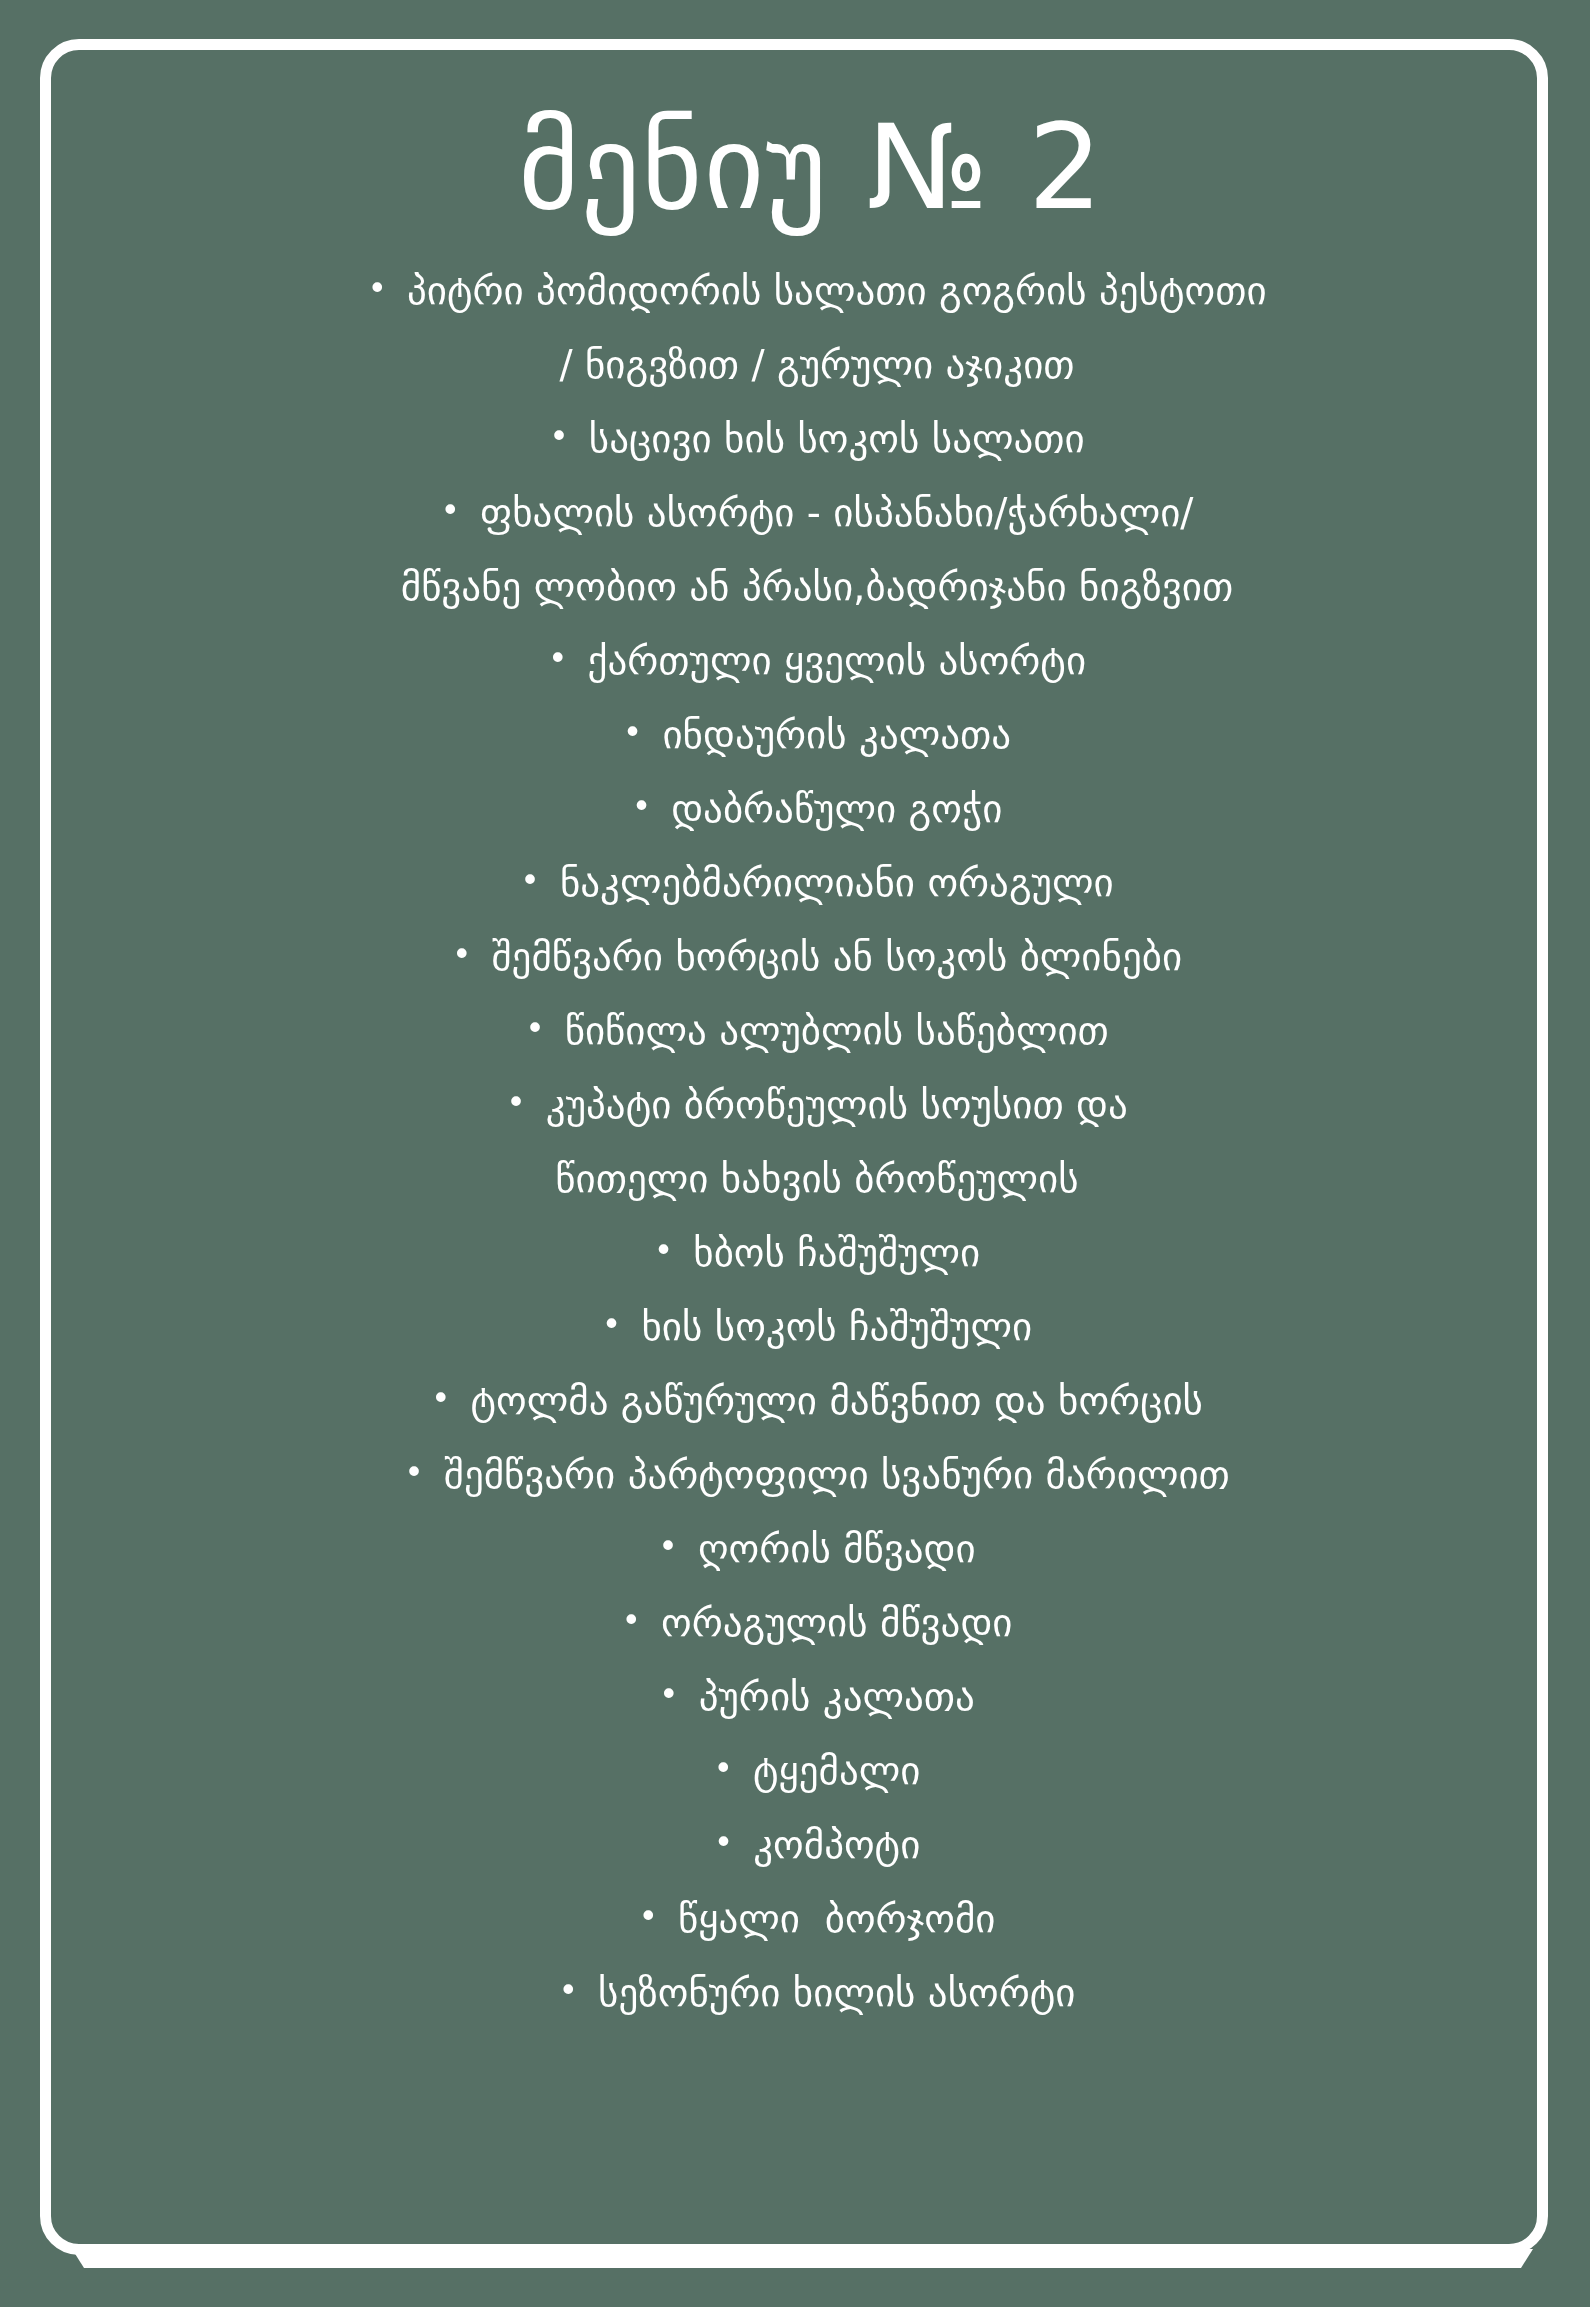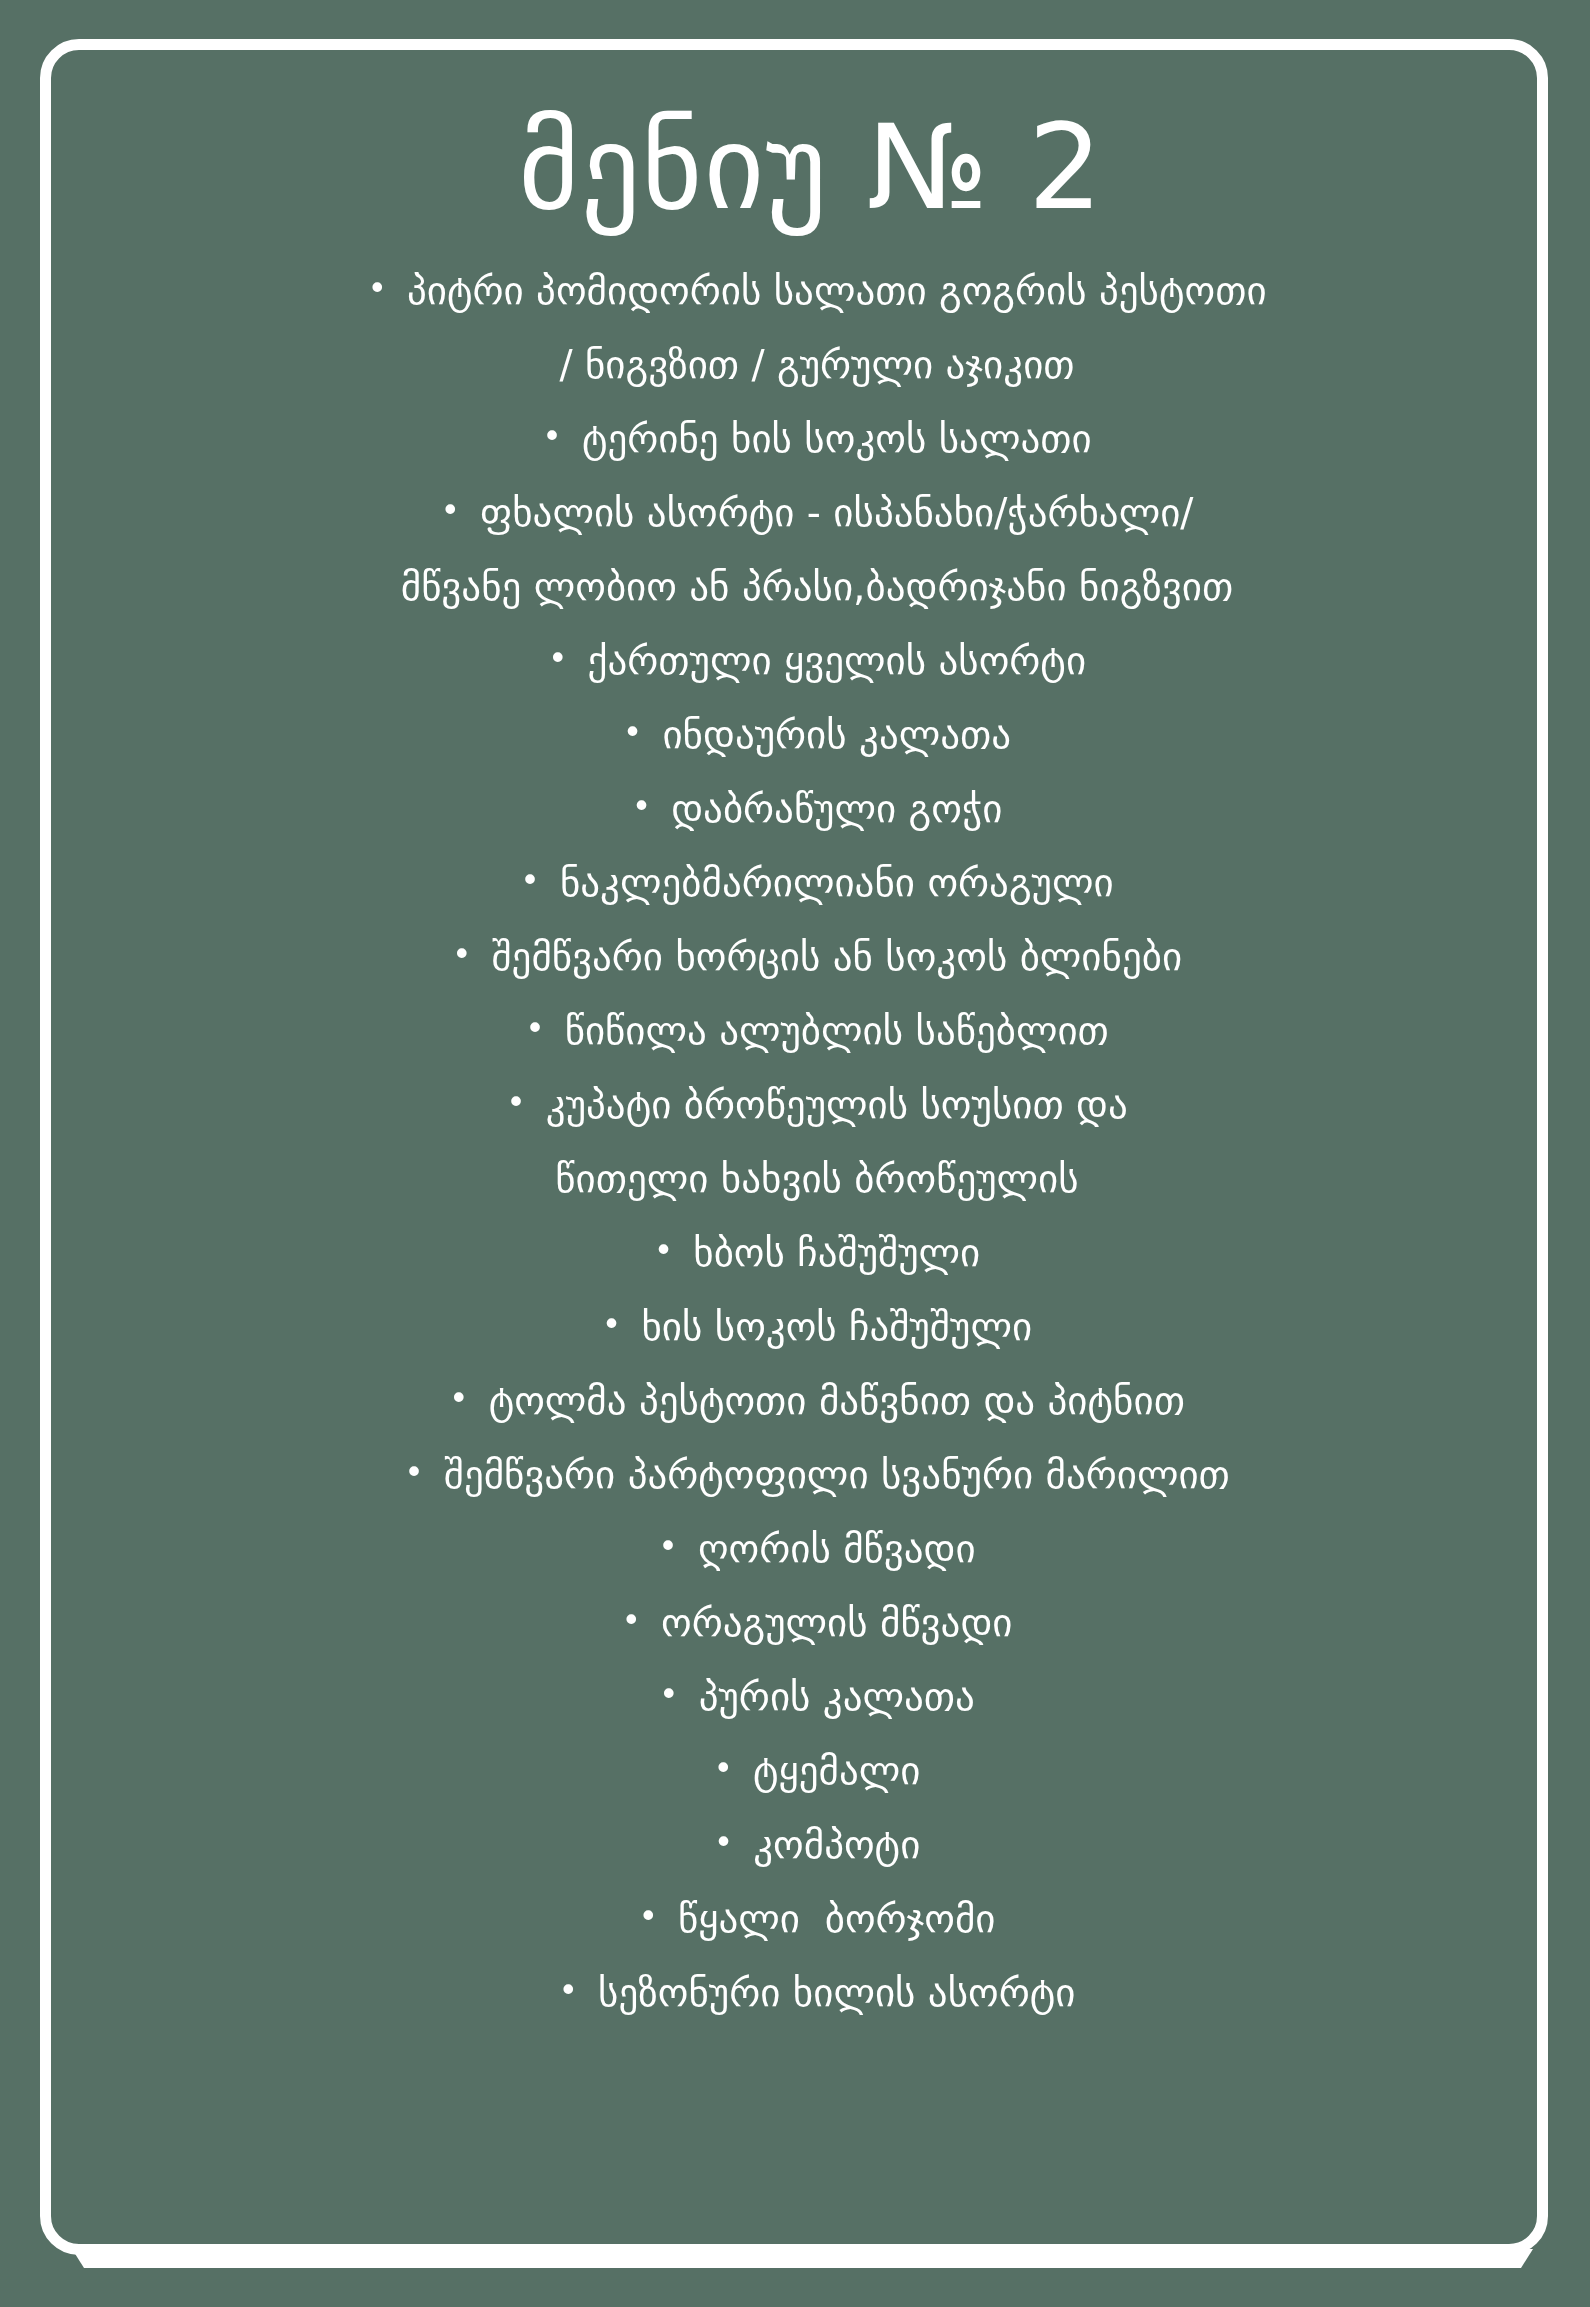--- a/index.html
+++ b/index.html
@@ -77,34 +77,34 @@
 </head>
 <body style="background: rgb(86, 112, 101);">
 
 <div class="page" style="background: rgb(86, 112, 101); color: rgb(255, 255, 255);">
   <div class="frame" style="border-color: rgb(255, 255, 255);"></div>
   <div class="bottom-bar" style="background: rgb(255, 255, 255);"></div>
   <h1 class="title">მენიუ № 2</h1>
   <ul class="menu-list">
       <li class="line"><span class="bullet">•</span><span class="item-text">პიტრი პომიდორის სალათი გოგრის პესტოთი</span></li>
       <li class="line"><span class="item-text">/ ნიგვზით / გურული აჯიკით</span></li>
-      <li class="line"><span class="bullet">•</span><span class="item-text">ტერინე ხის სოკოს სალათი</span></li>
+      <li class="line"><span class="bullet">•</span><span class="item-text">საცივი ხის სოკოს სალათი</span></li>
       <li class="line"><span class="bullet">•</span><span class="item-text">ფხალის ასორტი - ისპანახი/ჭარხალი/</span></li>
       <li class="line"><span class="item-text">მწვანე ლობიო ან პრასი,ბადრიჯანი ნიგზვით</span></li>
       <li class="line"><span class="bullet">•</span><span class="item-text">ქართული ყველის ასორტი</span></li>
       <li class="line"><span class="bullet">•</span><span class="item-text">ინდაურის კალათა</span></li>
       <li class="line"><span class="bullet">•</span><span class="item-text">დაბრაწული გოჭი</span></li>
       <li class="line"><span class="bullet">•</span><span class="item-text">ნაკლებმარილიანი ორაგული</span></li>
       <li class="line"><span class="bullet">•</span><span class="item-text">შემწვარი ხორცის ან სოკოს ბლინები</span></li>
       <li class="line"><span class="bullet">•</span><span class="item-text">წიწილა ალუბლის საწებლით</span></li>
       <li class="line"><span class="bullet">•</span><span class="item-text">კუპატი ბროწეულის სოუსით და</span></li>
       <li class="line"><span class="item-text">წითელი ხახვის ბროწეულის</span></li>
       <li class="line"><span class="bullet">•</span><span class="item-text">ხბოს ჩაშუშული</span></li>
       <li class="line"><span class="bullet">•</span><span class="item-text">ხის სოკოს ჩაშუშული</span></li>
-      <li class="line"><span class="bullet">•</span><span class="item-text">ტოლმა პესტოთი მაწვნით და პიტნით</span></li>
+      <li class="line"><span class="bullet">•</span><span class="item-text">ტოლმა გაწურული მაწვნით და ხორცის</span></li>
       <li class="line"><span class="bullet">•</span><span class="item-text">შემწვარი პარტოფილი სვანური მარილით</span></li>
       <li class="line"><span class="bullet">•</span><span class="item-text">ღორის მწვადი</span></li>
       <li class="line"><span class="bullet">•</span><span class="item-text">ორაგულის მწვადი</span></li>
       <li class="line"><span class="bullet">•</span><span class="item-text">პურის კალათა</span></li>
       <li class="line"><span class="bullet">•</span><span class="item-text">ტყემალი</span></li>
       <li class="line"><span class="bullet">•</span><span class="item-text">კომპოტი</span></li>
       <li class="line"><span class="bullet">•</span><span class="item-text">წყალი  ბორჯომი</span></li>
       <li class="line"><span class="bullet">•</span><span class="item-text">სეზონური ხილის ასორტი</span></li>
     </ul>
 </div>

